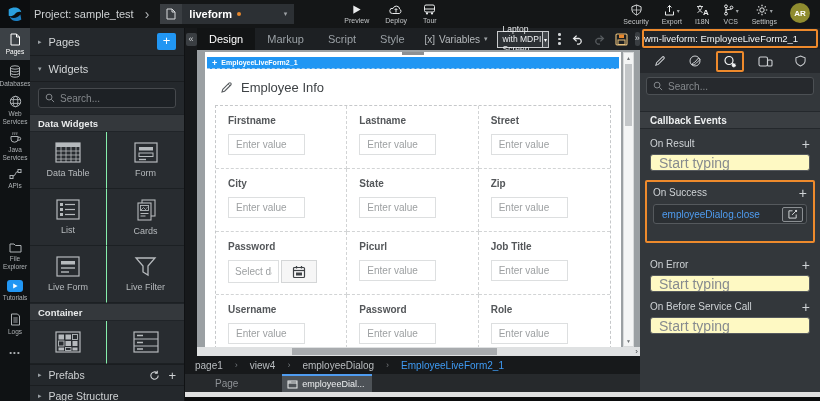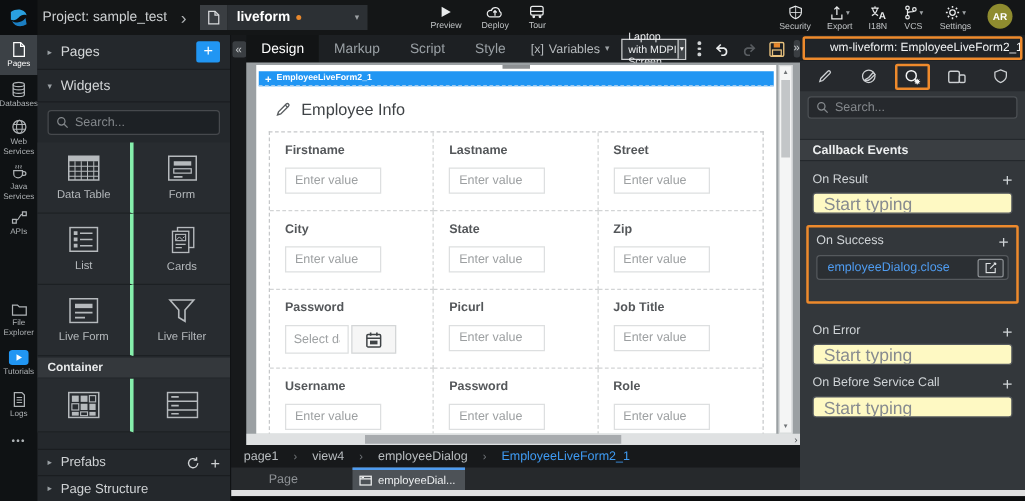--- a/index.html
+++ b/index.html
@@ -36,21 +36,21 @@
   
   .leftpanel { left:30px; top:28px; width:155px; height:373px; background:#24282c; display:flex; flex-direction:column; border-right:1px solid #101214; }
   .lp-head { height:28px; flex:none; display:flex; align-items:center; gap:7px; padding:0 8px; border-bottom:1px solid #1a1d20; font-size:11px; color:#d3d6d8; }
   .lp-head2 { height:26px; }
   .tri { font-size:7px; color:#9aa0a4; }
   .add-btn { margin-left:auto; width:19px; height:17px; background:#2196f3; border-radius:2px; color:#fff; font-size:13px; line-height:15px; text-align:center; }
   .lp-search { margin:6px 8px; height:20px; flex:none; background:#1d2125; border:1px solid #46494d; border-radius:3px; display:flex; align-items:center; gap:5px; padding:0 6px; color:#84888c; font-size:10px; }
   .section-bar { height:18px; flex:none; background:#34383c; border-top:1px solid #202428; border-bottom:1px solid #202428; color:#e9ebec; font-size:9.5px; font-weight:bold; display:flex; align-items:center; padding:0 8px; }
   .widget-grid { display:grid; grid-template-columns:1fr 1fr; flex:none; }
   .tile { height:57px; background:#282c30; border-bottom:1px solid #1c2023; display:flex; flex-direction:column; align-items:center; justify-content:center; gap:5px; color:#b6babd; font-size:9px; }
-  .tile.l { border-right:3px solid #86efac; }
+  .tile.l { border-right:1px solid #86efac; }
   .tile.short { height:43px; }
   .lp-foot { height:21px; flex:none; display:flex; align-items:center; gap:7px; padding:0 8px; font-size:10.5px; color:#cfd2d4; border-top:1px solid #1a1d20; }
   .foot-icons { margin-left:auto; display:flex; gap:8px; align-items:center; color:#cfd2d4; }
 
   
   .gapstrip { left:185px; top:28px; width:12px; height:328px; background:#17191b; }
   .collapse-btn { margin:5px auto 0; width:11px; height:13px; background:#3a3e42; border-radius:2px; color:#cdd0d2; font-size:9px; line-height:12px; text-align:center; }
 
   
   .center { left:197px; top:28px; width:443px; height:328px; display:flex; flex-direction:column; }
@@ -96,21 +96,21 @@
   .bc-active { color:#3f9bf4; }
   .bottomtabs { left:185px; top:374px; width:455px; height:18px; background:#26292c; display:flex; align-items:stretch; }
   .page-lbl { margin-left:30px; align-self:center; font-size:10px; color:#8e9296; }
   .dlg-tab { margin-left:44px; width:90px; background:#4d5257; border-top:2px solid #4f9cf0; display:flex; align-items:center; gap:4px; padding:0 5px; font-size:9px; color:#eef0f1; white-space:nowrap; overflow:hidden; }
   .lightstrip { left:185px; top:392px; width:635px; height:5px; background:#dfdfdf; }
   .bottomdark { left:185px; top:397px; width:635px; height:4px; background:#0b0c0d; }
 
   
   .rightpanel { left:640px; top:28px; width:180px; height:364px; background:#33373b; display:flex; flex-direction:column; }
   .rp-header { height:21px; flex:none; padding:1px 2px; background:#1d2023; }
-  .rp-header-box { height:100%; border:2px solid #ee8a2c; border-radius:2px; background:#202428; display:flex; align-items:center; padding:0 20px; font-size:9.5px; color:#f2f4f5; white-space:nowrap; overflow:hidden; }
+  .rp-header-box { height:100%; border:2px solid #ee8a2c; border-radius:2px; background:#202428; display:flex; align-items:center; padding:0 0; font-size:9.5px; color:#f2f4f5; white-space:nowrap; overflow:hidden; }
   .rp-tabs { height:24px; flex:none; background:#26292d; display:flex; align-items:center; justify-content:space-around; padding:0 2px; }
   .rp-tab { width:28px; height:21px; display:flex; align-items:center; justify-content:center; color:#cdd0d3; }
   .rp-tab.hl { border:2px solid #ee8a2c; border-radius:2px; }
   .rp-search { margin:4px 6px 6px; height:18px; flex:none; background:#26292d; border:1px solid #4c5054; border-radius:3px; display:flex; align-items:center; gap:5px; padding:0 6px; font-size:10px; color:#85898d; }
   .rp-gap { height:10px; flex:none; }
   .rp-section-title { height:18px; flex:none; background:#3a3e42; border-top:1px solid #24282c; border-bottom:1px solid #24282c; display:flex; align-items:center; padding:0 10px; font-size:10px; font-weight:bold; color:#eceeef; }
   .rp-events { padding:0 10px; }
   .ev-label-row { display:flex; align-items:center; justify-content:space-between; margin-top:9px; font-size:10px; color:#cfd3d6; }
   .ev-add { font-size:14px; font-weight:normal; color:#cfd3d6; line-height:10px; }
   .ev-input { display:block; margin-top:5px; width:100%; height:17px; background:#fef9c3; border:1px solid #55595d; border-radius:3px; font-size:14px; color:#878b8f; padding:0 8px; outline:none; font-family:inherit; }
@@ -331,20 +331,21 @@
     </div>
     <div class="lp-search">
       <span>
           <svg width="10" height="10" viewBox="0 0 11 11">
             <circle cx="4.5" cy="4.5" r="3.2" fill="none" stroke="#84888c" stroke-width="1.1"></circle>
             <path d="M7 7 L10 10" stroke="#84888c" stroke-width="1.1"></path>
           </svg>
         </span>
       <span>Search...</span>
     </div>
+    <div class="section-bar">Data Widgets</div>
     <div class="widget-grid">
       <div class="tile l">
         <span>
             <svg width="26" height="21" viewBox="0 0 26 21">
               <rect x="1" y="1" width="24" height="19" fill="none" stroke="#b6babd" stroke-width="1.2"></rect>
               <rect x="1" y="1" width="24" height="4" fill="#b6babd"></rect>
               <path d="M1 9 h24 M1 13 h24 M1 17 h24 M6 5 V20 M11 5 V20 M16 5 V20 M21 5 V20" stroke="#b6babd" stroke-width=".8"></path>
             </svg>
           </span>
         <span>Data Table</span>

